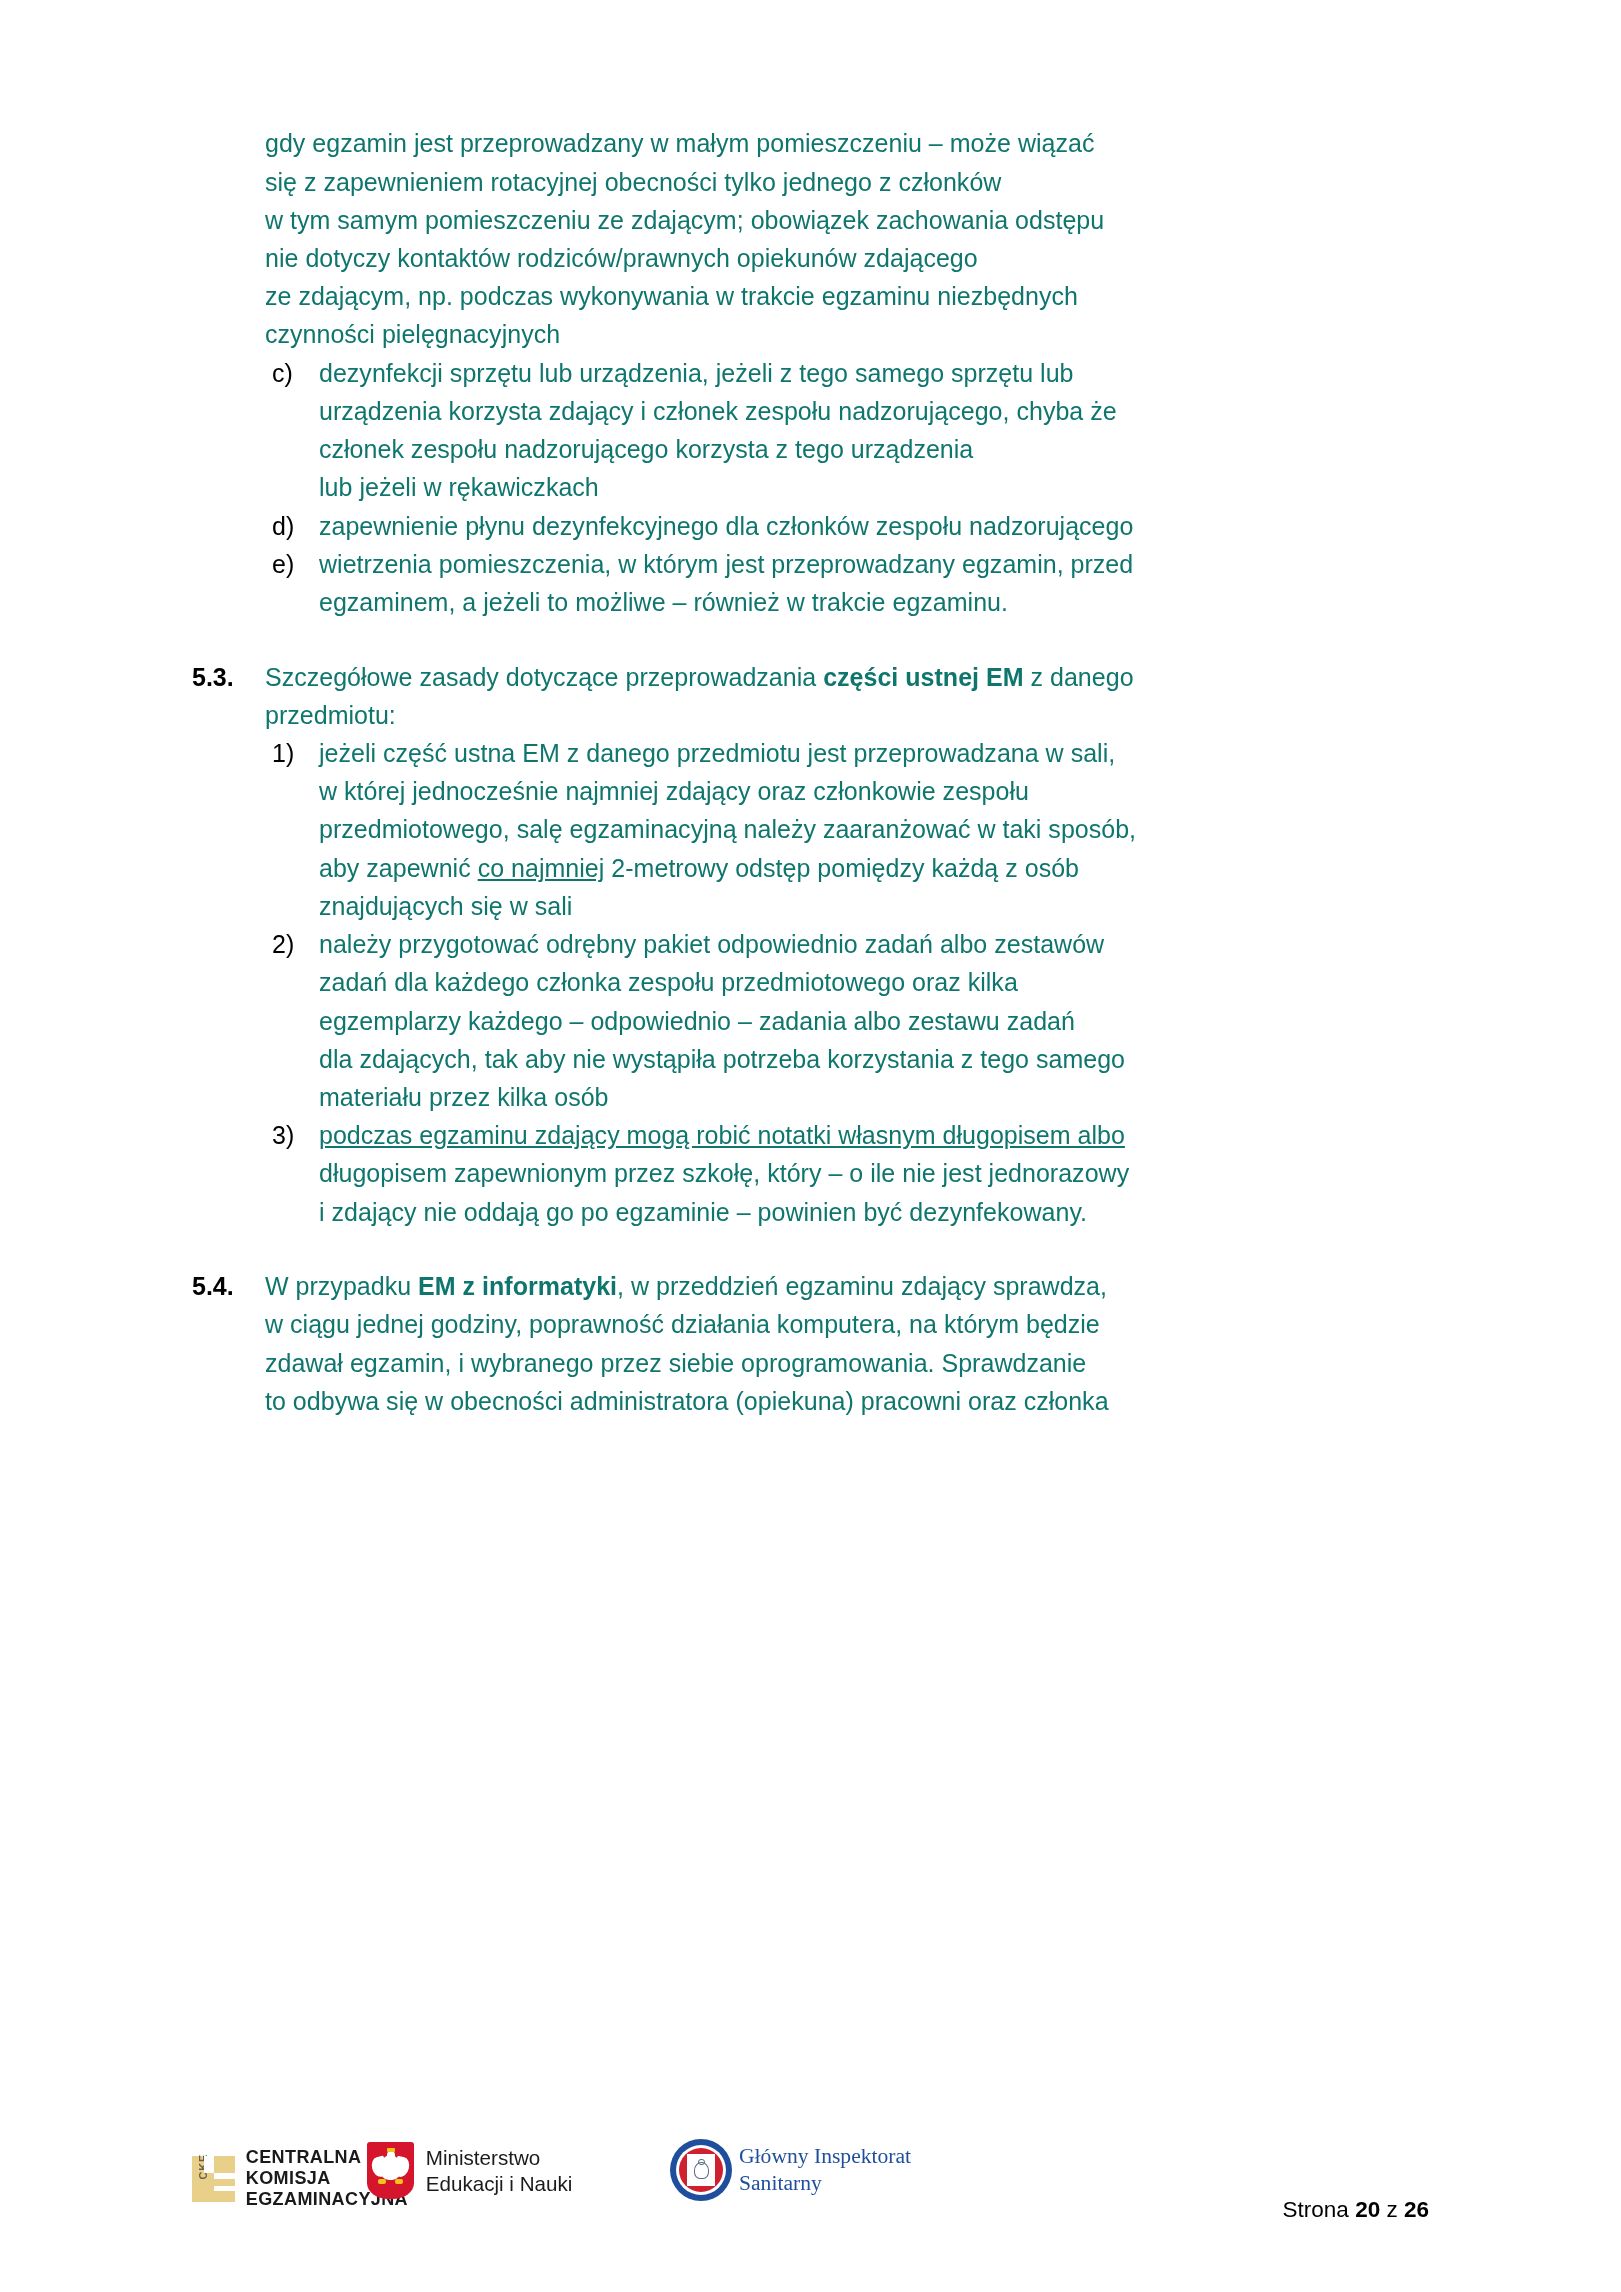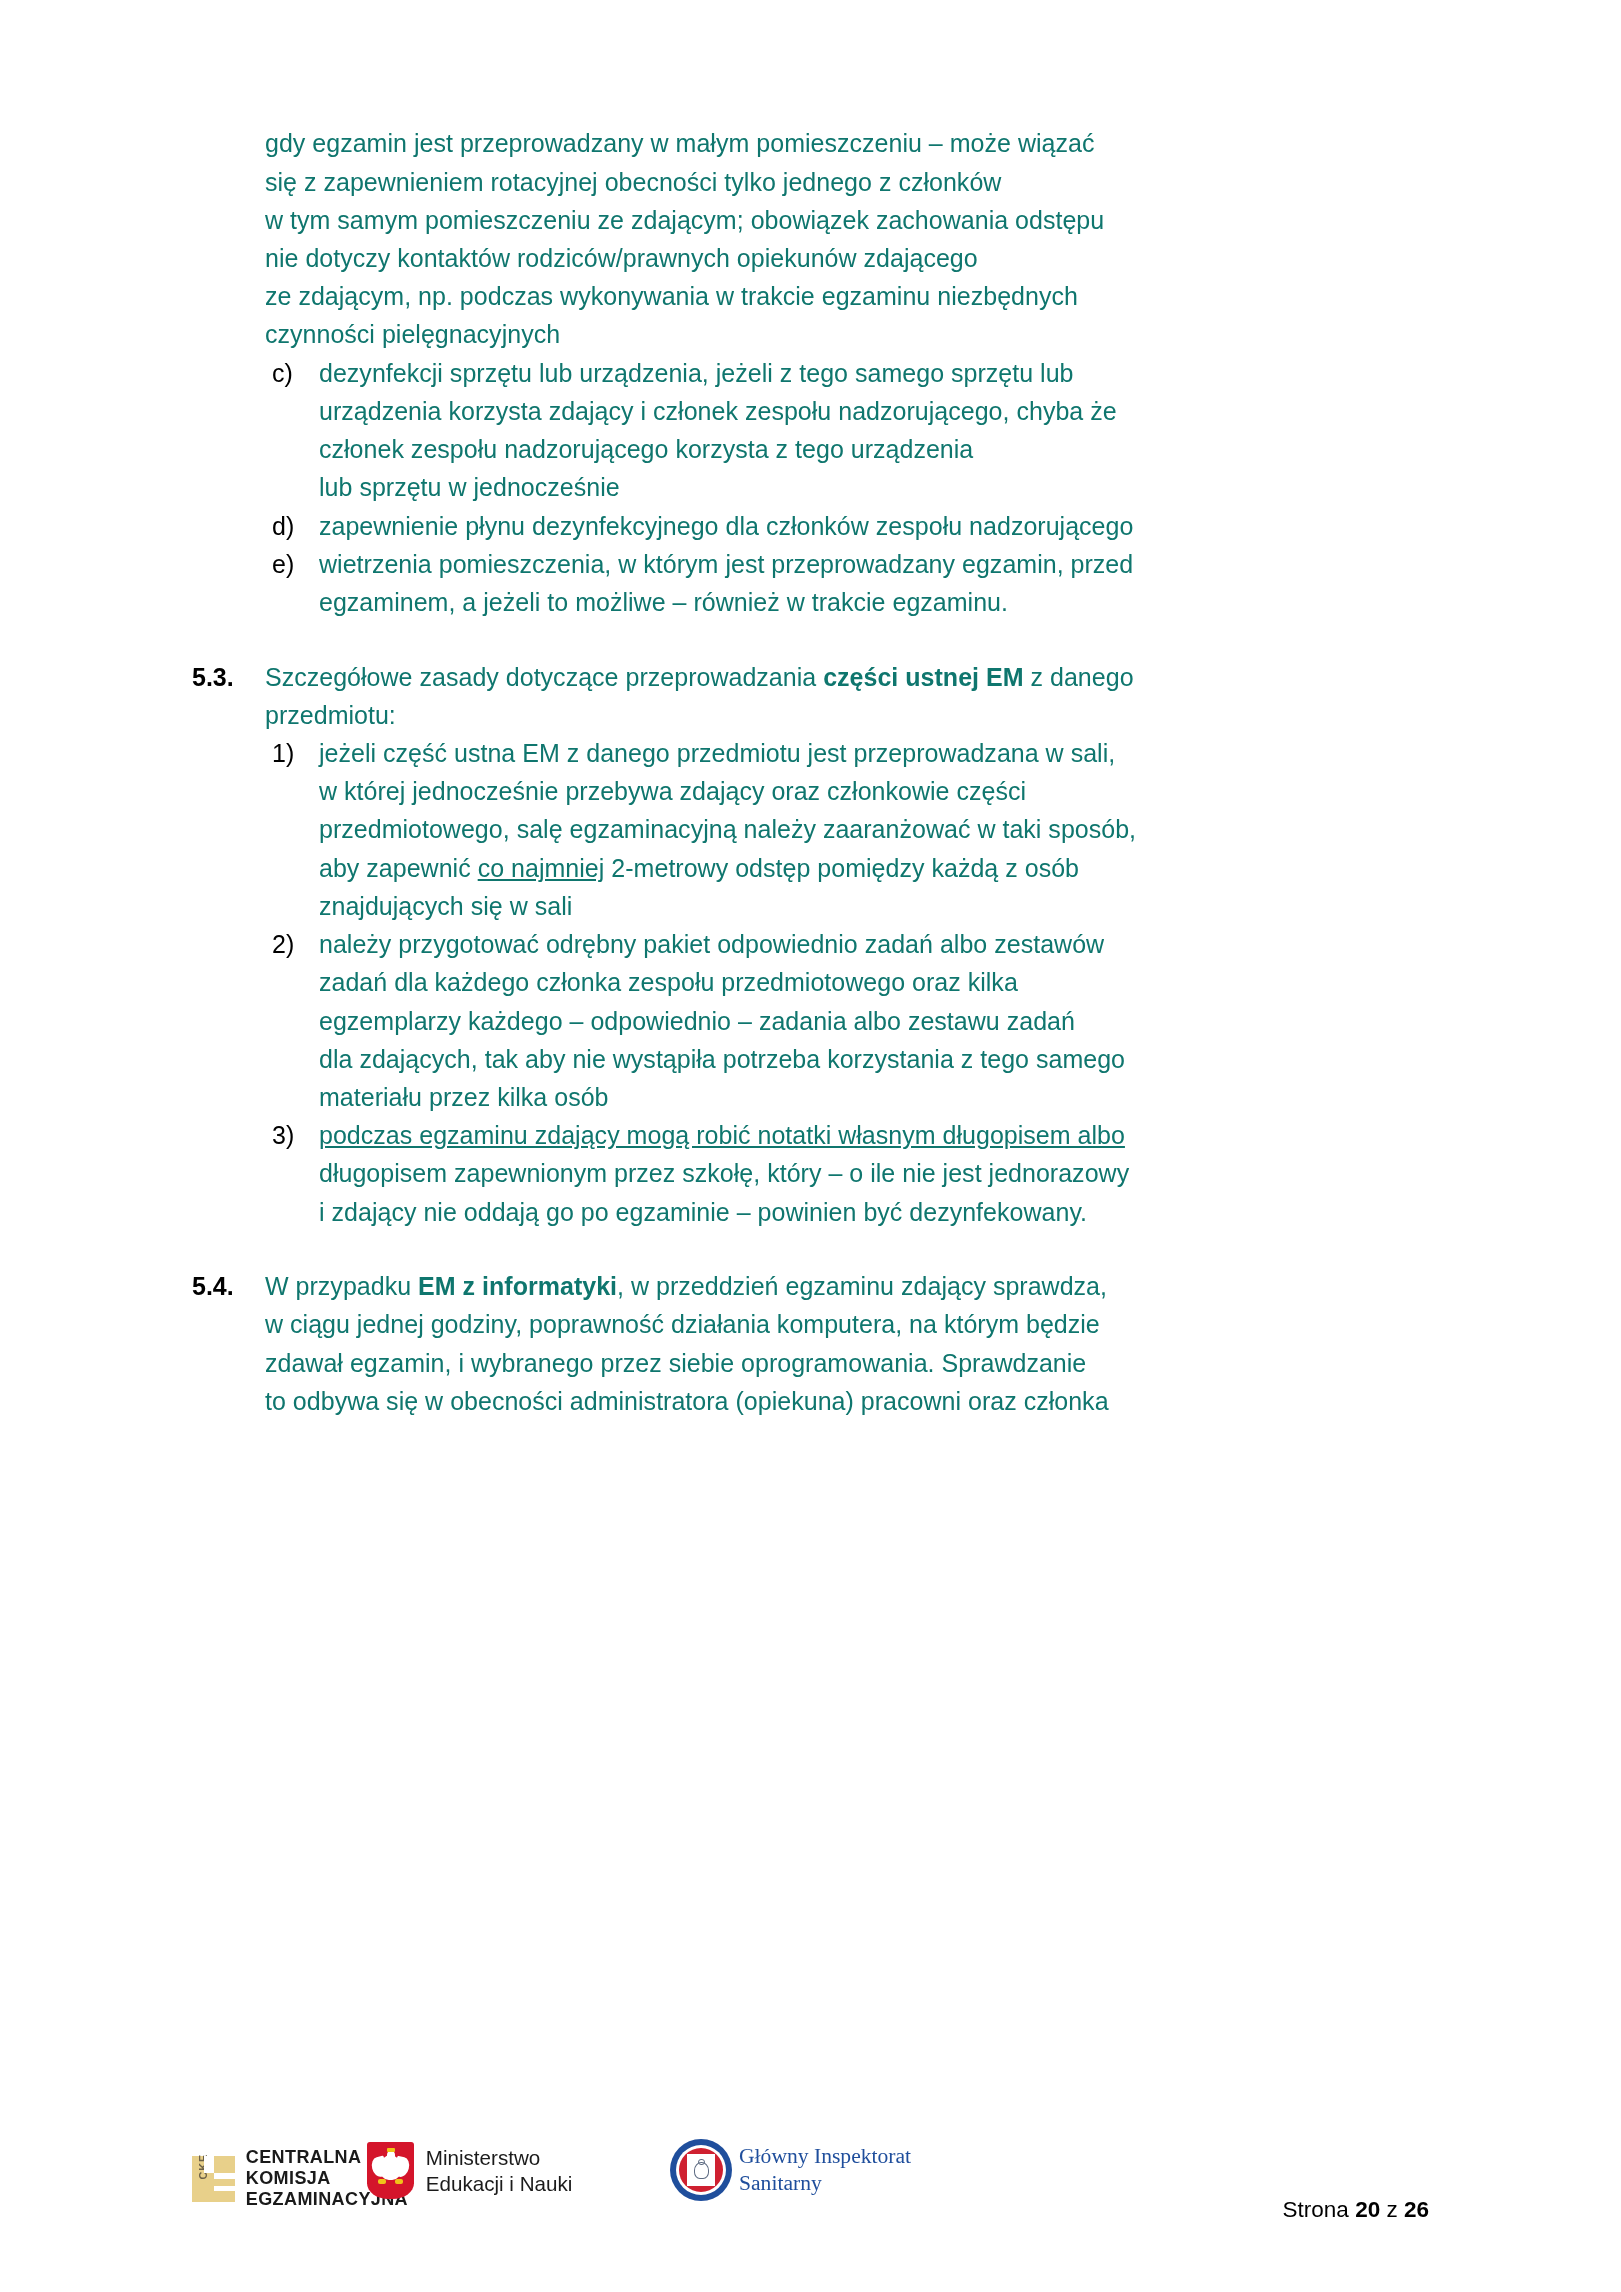--- a/index.html
+++ b/index.html
@@ -283,27 +283,27 @@
   <div class="body-area" id="body-area">
       <div class="line" style="left: 265px; top: 130px;">gdy egzamin jest przeprowadzany w małym pomieszczeniu – może wiązać</div>
       <div class="line" style="left: 265px; top: 169px;">się z zapewnieniem rotacyjnej obecności tylko jednego z członków</div>
       <div class="line" style="left: 265px; top: 207px;">w tym samym pomieszczeniu ze zdającym; obowiązek zachowania odstępu</div>
       <div class="line" style="left: 265px; top: 245px;">nie dotyczy kontaktów rodziców/prawnych opiekunów zdającego</div>
       <div class="line" style="left: 265px; top: 283px;">ze zdającym, np. podczas wykonywania w trakcie egzaminu niezbędnych</div>
       <div class="line" style="left: 265px; top: 321px;">czynności pielęgnacyjnych</div>
       <div class="line" style="left: 319px; top: 360px;">dezynfekcji sprzętu lub urządzenia, jeżeli z tego samego sprzętu lub</div>
       <div class="line" style="left: 319px; top: 398px;">urządzenia korzysta zdający i członek zespołu nadzorującego, chyba że</div>
       <div class="line" style="left: 319px; top: 436px;">członek zespołu nadzorującego korzysta z tego urządzenia</div>
-      <div class="line" style="left: 319px; top: 474px;">lub sprzętu w jednocześnie</div>
+      <div class="line" style="left: 319px; top: 474px;">lub jeżeli w rękawiczkach</div>
       <div class="line" style="left: 319px; top: 513px;">zapewnienie płynu dezynfekcyjnego dla członków zespołu nadzorującego</div>
       <div class="line" style="left: 319px; top: 551px;">wietrzenia pomieszczenia, w którym jest przeprowadzany egzamin, przed</div>
       <div class="line" style="left: 319px; top: 589px;">egzaminem, a jeżeli to możliwe – również w trakcie egzaminu.</div>
       <div class="line" style="left: 265px; top: 702px;">przedmiotu:</div>
       <div class="line" style="left: 319px; top: 740px;">jeżeli część ustna EM z danego przedmiotu jest przeprowadzana w sali,</div>
-      <div class="line" style="left: 319px; top: 778px;">w której jednocześnie przebywa zdający oraz członkowie części</div>
+      <div class="line" style="left: 319px; top: 778px;">w której jednocześnie najmniej zdający oraz członkowie zespołu</div>
       <div class="line" style="left: 319px; top: 816px;">przedmiotowego, salę egzaminacyjną należy zaaranżować w taki sposób,</div>
       <div class="line" style="left: 319px; top: 893px;">znajdujących się w sali</div>
       <div class="line" style="left: 319px; top: 931px;">należy przygotować odrębny pakiet odpowiednio zadań albo zestawów</div>
       <div class="line" style="left: 319px; top: 969px;">zadań dla każdego członka zespołu przedmiotowego oraz kilka</div>
       <div class="line" style="left: 319px; top: 1008px;">egzemplarzy każdego – odpowiednio – zadania albo zestawu zadań</div>
       <div class="line" style="left: 319px; top: 1046px;">dla zdających, tak aby nie wystąpiła potrzeba korzystania z tego samego</div>
       <div class="line" style="left: 319px; top: 1084px;">materiału przez kilka osób</div>
       <div class="line" style="left: 319px; top: 1122px; text-decoration: underline;">podczas egzaminu zdający mogą robić notatki własnym długopisem albo</div>
       <div class="line" style="left: 319px; top: 1160px;">długopisem zapewnionym przez szkołę, który – o ile nie jest jednorazowy</div>
       <div class="line" style="left: 319px; top: 1199px;">i zdający nie oddają go po egzaminie – powinien być dezynfekowany.</div>

